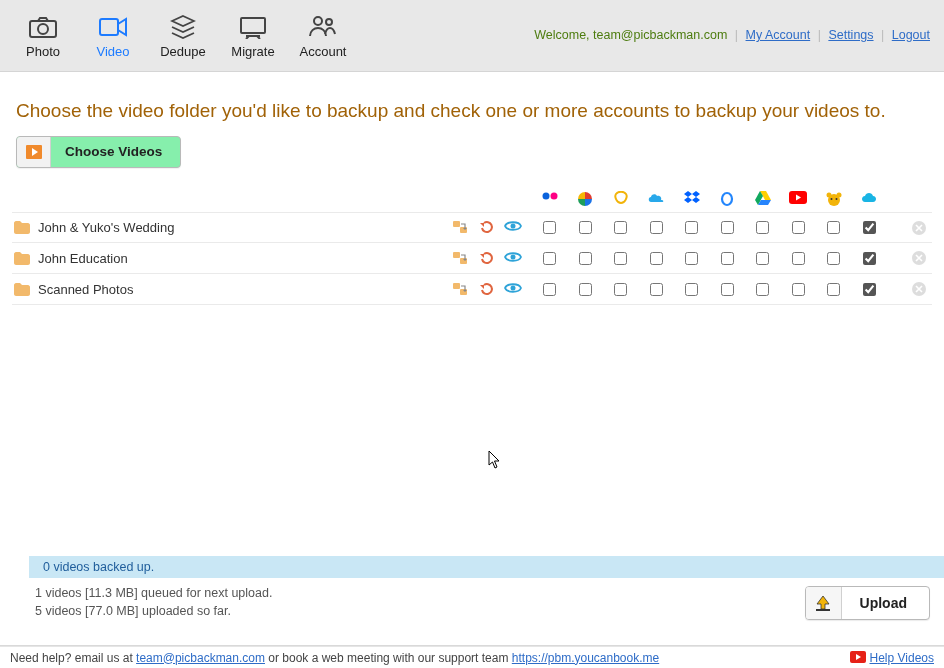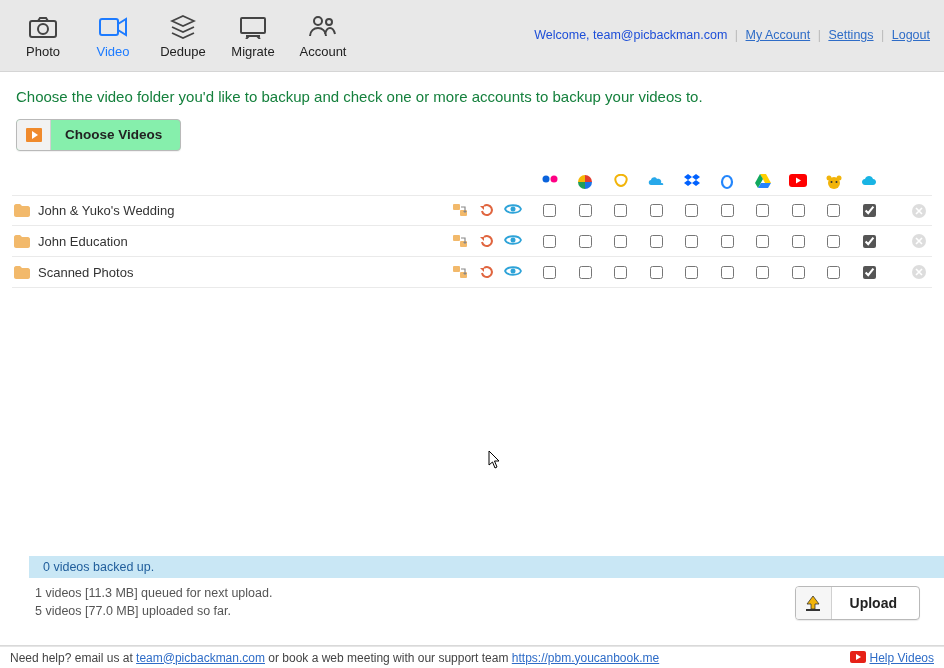--- a/index.html
+++ b/index.html
@@ -9,24 +9,24 @@
 .toolbar { height: 72px; background: #e8e8e8; display: flex; align-items: stretch; padding: 0 8px; position: relative; border-bottom: 1px solid #d5d5d5; }
 .toolbar-item { width: 70px; display: flex; flex-direction: column; align-items: center; justify-content: center; cursor: pointer; }
 .toolbar-item .ticon { height: 30px; display: flex; align-items: center; justify-content: center; }
 .toolbar-item .tlabel { font-size: 13px; color: #222; margin-top: 2px; }
 .toolbar-item.active svg { stroke: #1d7bff; }
 .toolbar-item.active .tlabel { color: #1d7bff; }
 
 .account-links { position: absolute; right: 14px; top: 28px; font-size: 12.5px; color: #555; }
 .account-links a { color: #2e6cc7; text-decoration: underline; cursor: pointer; }
 .account-links .sep { color: #bbb; margin: 0 4px; }
-.account-links .welcome { color: #1d4ed8; }
-
-
-.instruction { padding: 16px 16px 10px; font-size: 15px; color: #15803d; }
+.account-links .welcome { color: #4d7c0f; }
+
+
+.instruction { padding: 28px 16px 10px; font-size: 19px; color: #a16207; }
 
 
 .choose-row { padding: 4px 16px 18px; }
 .choose-btn { display: inline-flex; align-items: center; border: 1px solid #b9b9b9; border-radius: 4px; overflow: hidden; background: #86efac; cursor: pointer; box-shadow: 0 1px 1px rgba(0,0,0,0.06); }
 .choose-btn .play { width: 34px; height: 30px; display: flex; align-items: center; justify-content: center; border-right: 1px solid #d0d0d0; background: #f2f2f2; }
 .choose-btn .lbl { padding: 0 18px 0 14px; font-size: 13.5px; font-weight: 600; color: #222; line-height: 30px; }
 
 
 .grid { margin: 0 12px; }
 .grid-header { display: flex; height: 26px; align-items: center; padding-right: 30px; }
@@ -43,21 +43,21 @@
 .col-checks { display: flex; }
 .col-checks .cell { width: 35.5px; display: flex; justify-content: center; align-items: center; }
 input[type="checkbox"] { width: 13px; height: 13px; accent-color: #555; cursor: pointer; }
 .row-del { position: absolute; right: 6px; width: 14px; height: 14px; border-radius: 50%; background: #ddd; cursor: pointer; display: flex; align-items: center; justify-content: center; }
 .row-del svg { display: block; }
 
 
 .status-blue { position: absolute; left: 0; right: 0; bottom: 90px; height: 22px; background: #c9e7f5; color: #1f5d9b; font-size: 12.5px; padding: 0 14px; display: flex; align-items: center; margin-left: 29px; }
 .status-rows { position: absolute; left: 0; right: 0; bottom: 36px; height: 54px; padding: 8px 14px 0; font-size: 12.5px; color: #444; display: flex; justify-content: space-between; align-items: flex-start; }
 .status-rows .lines div { margin-bottom: 4px; color: #555; margin-left: 21px; }
-.upload-btn { display: inline-flex; border: 1px solid #b9b9b9; border-radius: 4px; overflow: hidden; background: #fff; cursor: pointer; box-shadow: 0 1px 1px rgba(0,0,0,0.08); margin-right: 10px; }
+.upload-btn { display: inline-flex; border: 1px solid #b9b9b9; border-radius: 4px; overflow: hidden; background: #fff; cursor: pointer; box-shadow: 0 1px 1px rgba(0,0,0,0.08); }
 .upload-btn .ico { width: 36px; height: 32px; display: flex; align-items: center; justify-content: center; border-right: 1px solid #d0d0d0; background: #f6f6f6; }
 .upload-btn .lbl { padding: 0 22px 0 18px; font-size: 14px; font-weight: 600; color: #222; line-height: 32px; }
 
 .bottom-border { position: absolute; left: 0; right: 0; bottom: 22px; height: 1px; background: #d9d9d9; }
 
 
 .footer { position: absolute; left: 0; right: 0; bottom: 0; height: 22px; background: #fff; border-top: 1px solid #e5e5e5; font-size: 12px; color: #444; display: flex; align-items: center; padding: 0 10px; justify-content: space-between; }
 .footer a { color: #2e6cc7; text-decoration: underline; cursor: pointer; }
 .footer .help-vid { display: flex; align-items: flex-start; gap: 4px; }
 

